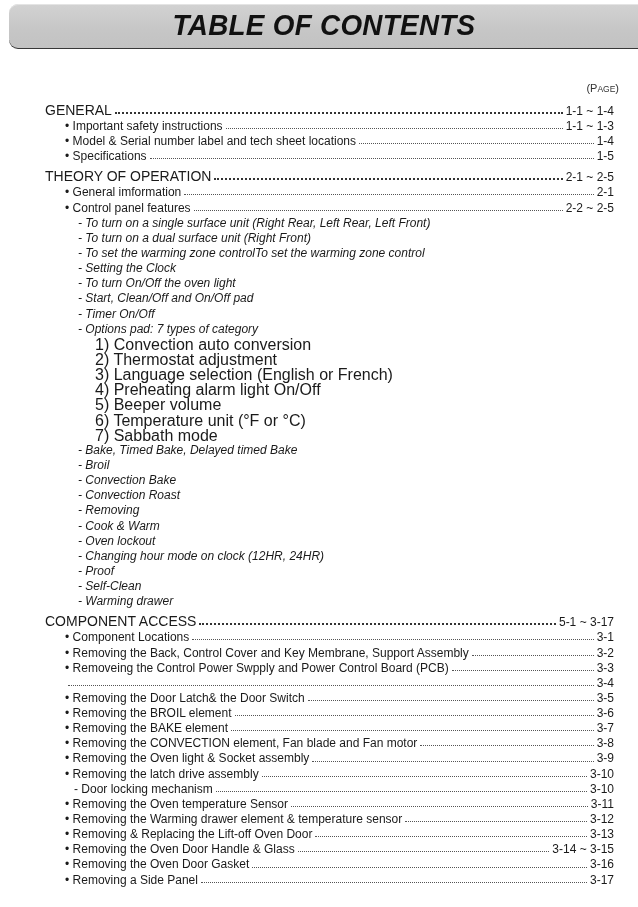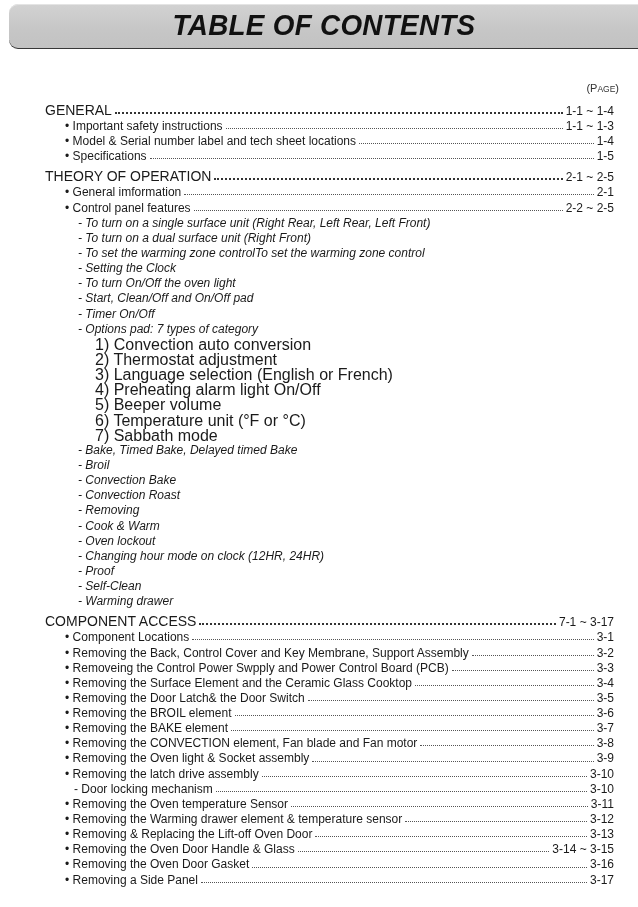--- a/index.html
+++ b/index.html
@@ -174,39 +174,38 @@
     </div>
     <div class="row sub">
       <span class="label">- Self-Clean</span>
     </div>
     <div class="row sub">
       <span class="label">- Warming drawer</span>
     </div>
     <div class="row section">
       <span class="label">COMPONENT ACCESS</span>
       <span class="leader"></span>
-      <span class="num">7-1 ~ 3-17</span>
+      <span class="num">5-1 ~ 3-17</span>
     </div>
     <div class="row item">
       <span class="label">Component Locations</span>
       <span class="leader"></span>
       <span class="num">3-1</span>
     </div>
     <div class="row item">
       <span class="label">Removing the Back, Control Cover and Key Membrane, Support Assembly</span>
       <span class="leader"></span>
       <span class="num">3-2</span>
     </div>
     <div class="row item">
       <span class="label">Removeing the Control Power Swpply and Power Control  Board (PCB)</span>
       <span class="leader"></span>
       <span class="num">3-3</span>
     </div>
     <div class="row item">
-      <span class="label">Removing the Surface Element and the Ceramic Glass Cooktop</span>
       <span class="leader"></span>
       <span class="num">3-4</span>
     </div>
     <div class="row item">
       <span class="label">Removing the Door Latch&amp; the Door Switch</span>
       <span class="leader"></span>
       <span class="num">3-5</span>
     </div>
     <div class="row item">
       <span class="label">Removing the BROIL element</span>

